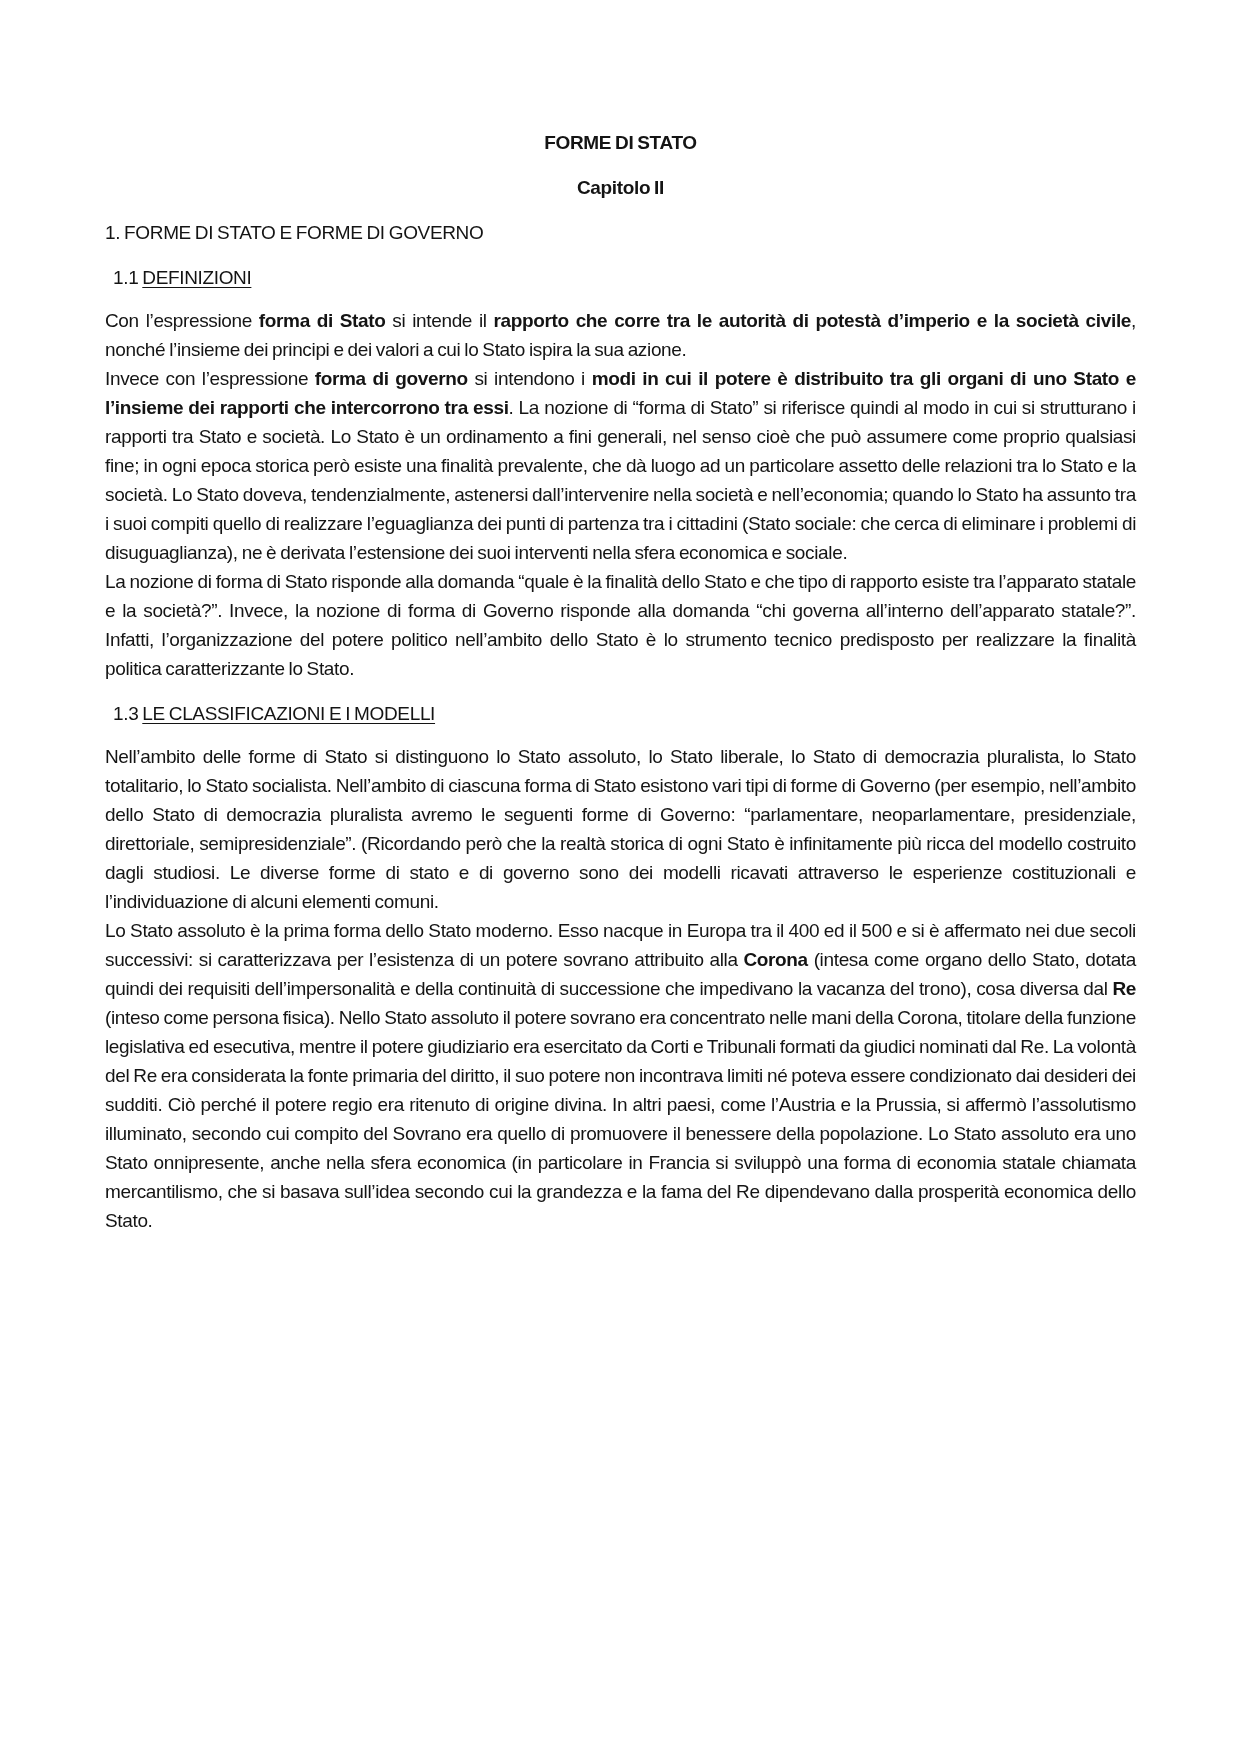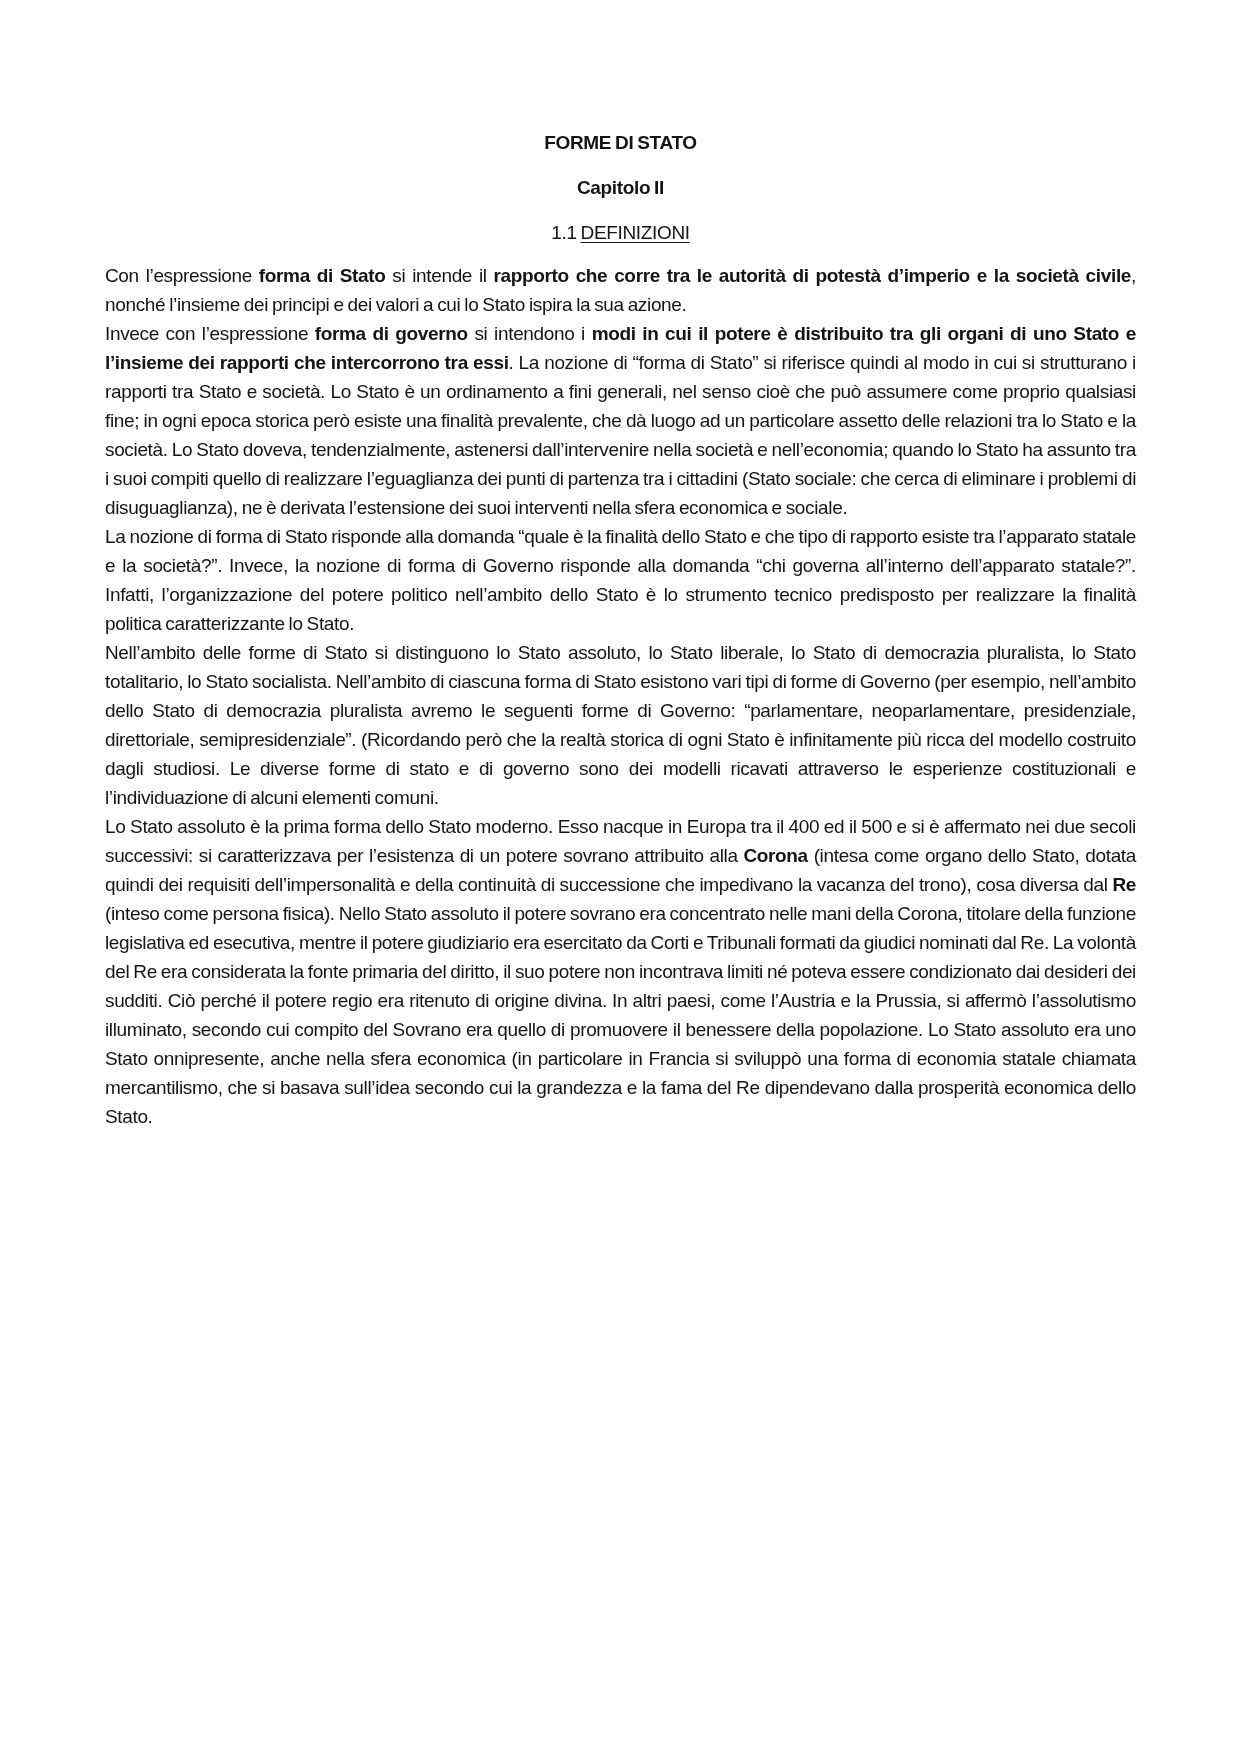--- a/index.html
+++ b/index.html
@@ -28,40 +28,42 @@
   .chapter-subtitle {
     text-align: center;
     font-weight: 700;
     margin: 0 0 16px 0;
   }
   .section-heading {
     margin: 16px 0 14px 0;
     text-align: left;
   }
   .sub-heading {
-    margin: 16px 0 14px 0;
-    text-align: center;
+    margin: 16px 0 14px 8px;
+    text-align: left;
   }
   .paragraph {
     text-align: justify;
     margin: 0;
   }
   .bold { font-weight: 700; }
   .underline {
     text-decoration: underline;
     text-underline-offset: 3px;
   }
 </style>
 </head>
 <body>
 
 <div class="page">
   <div>
       <div class="block chapter-subtitle"><span class="bold ">FORME DI STATO</span></div>
       <div class="block chapter-title"><span class="bold ">Capitolo II</span></div>
+      <div class="block section-heading"><span class="">1. FORME DI STATO E FORME DI GOVERNO</span></div>
       <div class="block sub-heading"><span class="">1.1 </span><span class="underline">DEFINIZIONI</span></div>
       <p class="block paragraph"><span class="">Con l’espressione </span><span class="bold ">forma di Stato</span><span class=""> si intende il </span><span class="bold ">rapporto che corre tra le autorità di potestà d’imperio e la società civile</span><span class="">, nonché l’insieme dei principi e dei valori a cui lo Stato ispira la sua azione.</span></p>
       <p class="block paragraph"><span class="">Invece con l’espressione </span><span class="bold ">forma di governo</span><span class=""> si intendono i </span><span class="bold ">modi in cui il potere è distribuito tra gli organi di uno Stato e l’insieme dei rapporti che intercorrono tra essi</span><span class="">. La nozione di “forma di Stato” si riferisce quindi al modo in cui si strutturano i rapporti tra Stato e società. Lo Stato è un ordinamento a fini generali, nel senso cioè che può assumere come proprio qualsiasi fine; in ogni epoca storica però esiste una finalità prevalente, che dà luogo ad un particolare assetto delle relazioni tra lo Stato e la società. Lo Stato doveva, tendenzialmente, astenersi dall’intervenire nella società e nell’economia; quando lo Stato ha assunto tra i suoi compiti quello di realizzare l’eguaglianza dei punti di partenza tra i cittadini (Stato sociale: che cerca di eliminare i problemi di disuguaglianza), ne è derivata l’estensione dei suoi interventi nella sfera economica e sociale.</span></p>
       <p class="block paragraph"><span class="">La nozione di forma di Stato risponde alla domanda “quale è la finalità dello Stato e che tipo di rapporto esiste tra l’apparato statale e la società?”. Invece, la nozione di forma di Governo risponde alla domanda “chi governa all’interno dell’apparato statale?”. Infatti, l’organizzazione del potere politico nell’ambito dello Stato è lo strumento tecnico predisposto per realizzare la finalità politica caratterizzante lo Stato.</span></p>
+      <div class="block sub-heading"><span class="">1.3 </span><span class="underline">LE CLASSIFICAZIONI E I MODELLI</span></div>
       <p class="block paragraph"><span class="">Nell’ambito delle forme di Stato si distinguono lo Stato assoluto, lo Stato liberale, lo Stato di democrazia pluralista, lo Stato totalitario, lo Stato socialista. Nell’ambito di ciascuna forma di Stato esistono vari tipi di forme di Governo (per esempio, nell’ambito dello Stato di democrazia pluralista avremo le seguenti forme di Governo: “parlamentare, neoparlamentare, presidenziale, direttoriale, semipresidenziale”. (Ricordando però che la realtà storica di ogni Stato è infinitamente più ricca del modello costruito dagli studiosi. Le diverse forme di stato e di governo sono dei modelli ricavati attraverso le esperienze costituzionali e l’individuazione di alcuni elementi comuni.</span></p>
       <p class="block paragraph"><span class="">Lo Stato assoluto è la prima forma dello Stato moderno. Esso nacque in Europa tra il 400 ed il 500 e si è affermato nei due secoli successivi: si caratterizzava per l’esistenza di un potere sovrano attribuito alla </span><span class="bold ">Corona</span><span class=""> (intesa come organo dello Stato, dotata quindi dei requisiti dell’impersonalità e della continuità di successione che impedivano la vacanza del trono), cosa diversa dal </span><span class="bold ">Re</span><span class=""> (inteso come persona fisica). Nello Stato assoluto il potere sovrano era concentrato nelle mani della Corona, titolare della funzione legislativa ed esecutiva, mentre il potere giudiziario era esercitato da Corti e Tribunali formati da giudici nominati dal Re. La volontà del Re era considerata la fonte primaria del diritto, il suo potere non incontrava limiti né poteva essere condizionato dai desideri dei sudditi. Ciò perché il potere regio era ritenuto di origine divina. In altri paesi, come l’Austria e la Prussia, si affermò l’assolutismo illuminato, secondo cui compito del Sovrano era quello di promuovere il benessere della popolazione. Lo Stato assoluto era uno Stato onnipresente, anche nella sfera economica (in particolare in Francia si sviluppò una forma di economia statale chiamata mercantilismo, che si basava sull’idea secondo cui la grandezza e la fama del Re dipendevano dalla prosperità economica dello Stato.</span></p>
     </div>
 </div>
 
 </body></html>

